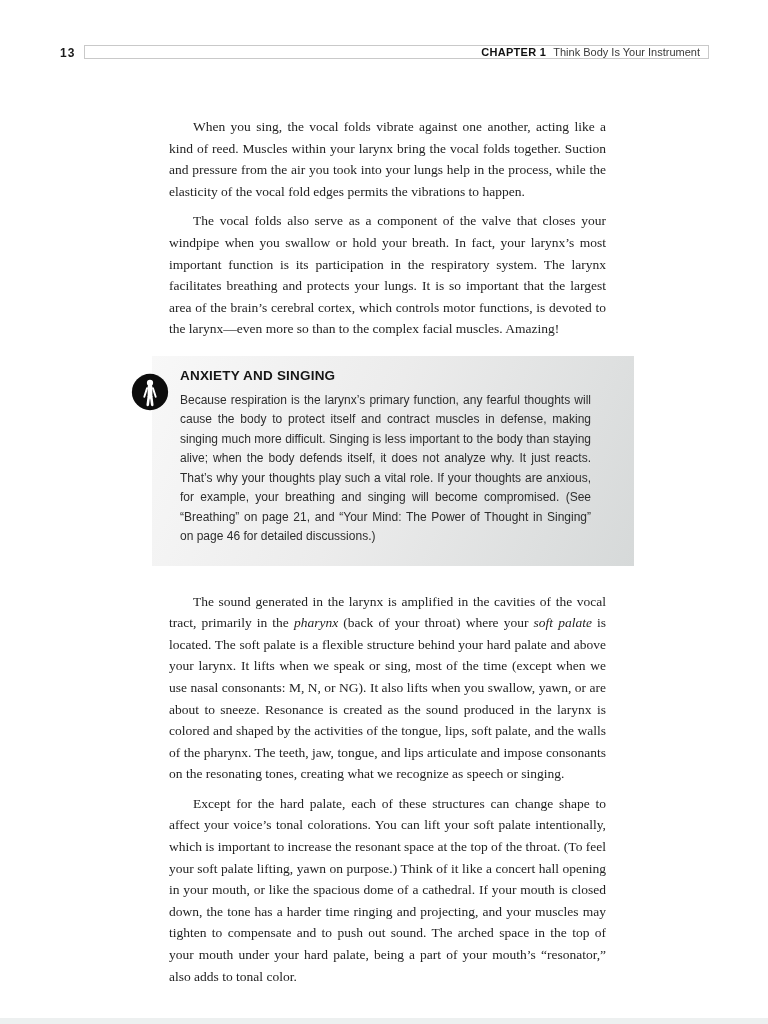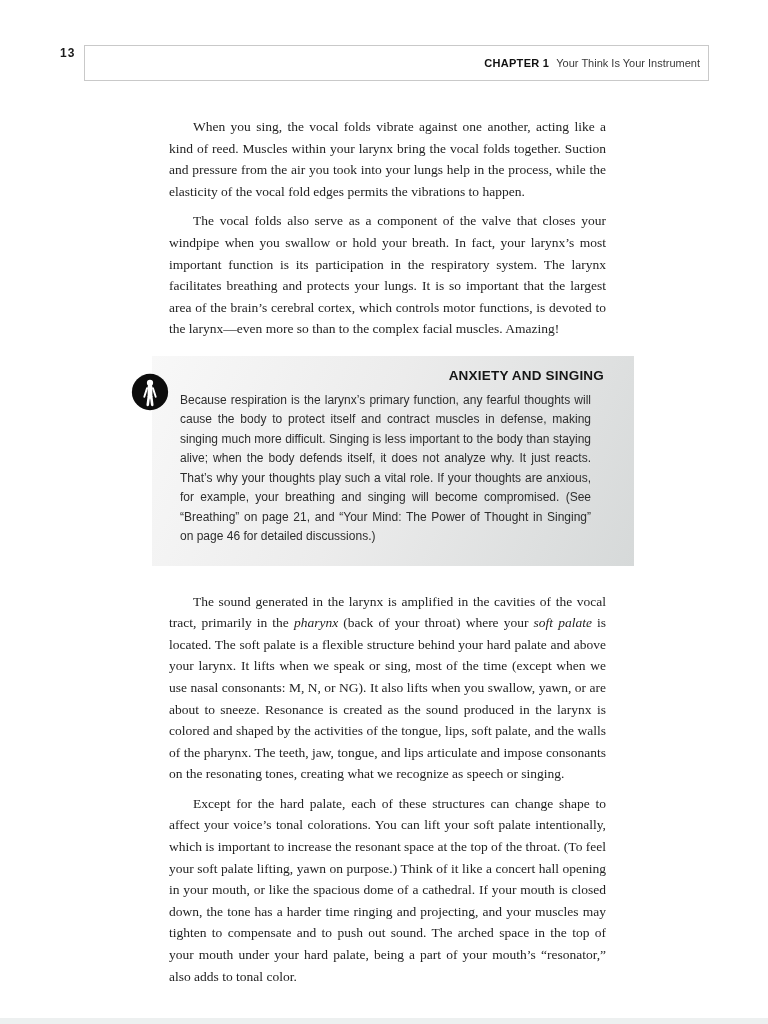--- a/index.html
+++ b/index.html
@@ -26,21 +26,21 @@
     font-weight: bold;
     font-size: 12px;
     letter-spacing: 1px;
     color: #1a1a1a;
   }
   .header-rule {
     position: absolute;
     left: 84px;
     top: 45px;
     width: 625px;
-    height: 36px;
+    height: 14px;
     border: 1px solid #c9c9c9;
     box-sizing: border-box;
     display: flex;
     align-items: center;
     justify-content: flex-end;
     padding-right: 8px;
     background: #ffffff;
   }
   .chapter-label {
     font-family: "Liberation Sans", sans-serif;
@@ -92,21 +92,21 @@
     top: 17px;
     width: 38px;
     height: 38px;
   }
   .callout-title {
     margin: 1px 0 4px 0;
     font-family: "Liberation Sans", sans-serif;
     font-weight: bold;
     font-size: 13.5px;
     letter-spacing: 0.2px;
-    text-align: right;
+    text-align: left;
     color: #161616;
     text-indent: 0;
   }
   .callout-body {
     margin: 0;
     font-family: "Liberation Sans", sans-serif;
     font-size: 12px;
     line-height: 19.5px;
     color: #2d2d2d;
     text-align: justify;
@@ -124,21 +124,21 @@
 </style>
 </head>
 <body>
 
 <div class="sheet">
 
   <span class="pagenum">13</span>
 
   <div class="header-rule" style="border-color: rgb(201, 201, 201);">
     <span class="chapter-label">CHAPTER 1</span>
-    <span class="chapter-title">Your Think Is Your Instrument</span>
+    <span class="chapter-title">Think Body Is Your Instrument</span>
   </div>
 
   <main class="text-col">
 
     <p>When you sing, the vocal folds vibrate against one another, acting like a kind of reed. Muscles within your larynx bring the vocal folds together. Suction and pressure from the air you took into your lungs help in the process, while the elasticity of the vocal fold edges permits the vibrations to happen.</p>
 
     <p>The vocal folds also serve as a component of the valve that closes your windpipe when you swallow or hold your breath. In fact, your larynx’s most important function is its participation in the respiratory system. The larynx facilitates breathing and protects your lungs. It is so important that the largest area of the brain’s cerebral cortex, which controls motor functions, is devoted to the larynx—even more so than to the complex facial muscles. Amazing!</p>
 
     <aside class="callout" style="background: linear-gradient(115deg, rgb(248, 248, 248) 0%, rgb(236, 236, 236) 45%, rgb(214, 217, 217) 100%);">
       <span class="callout-icon">

